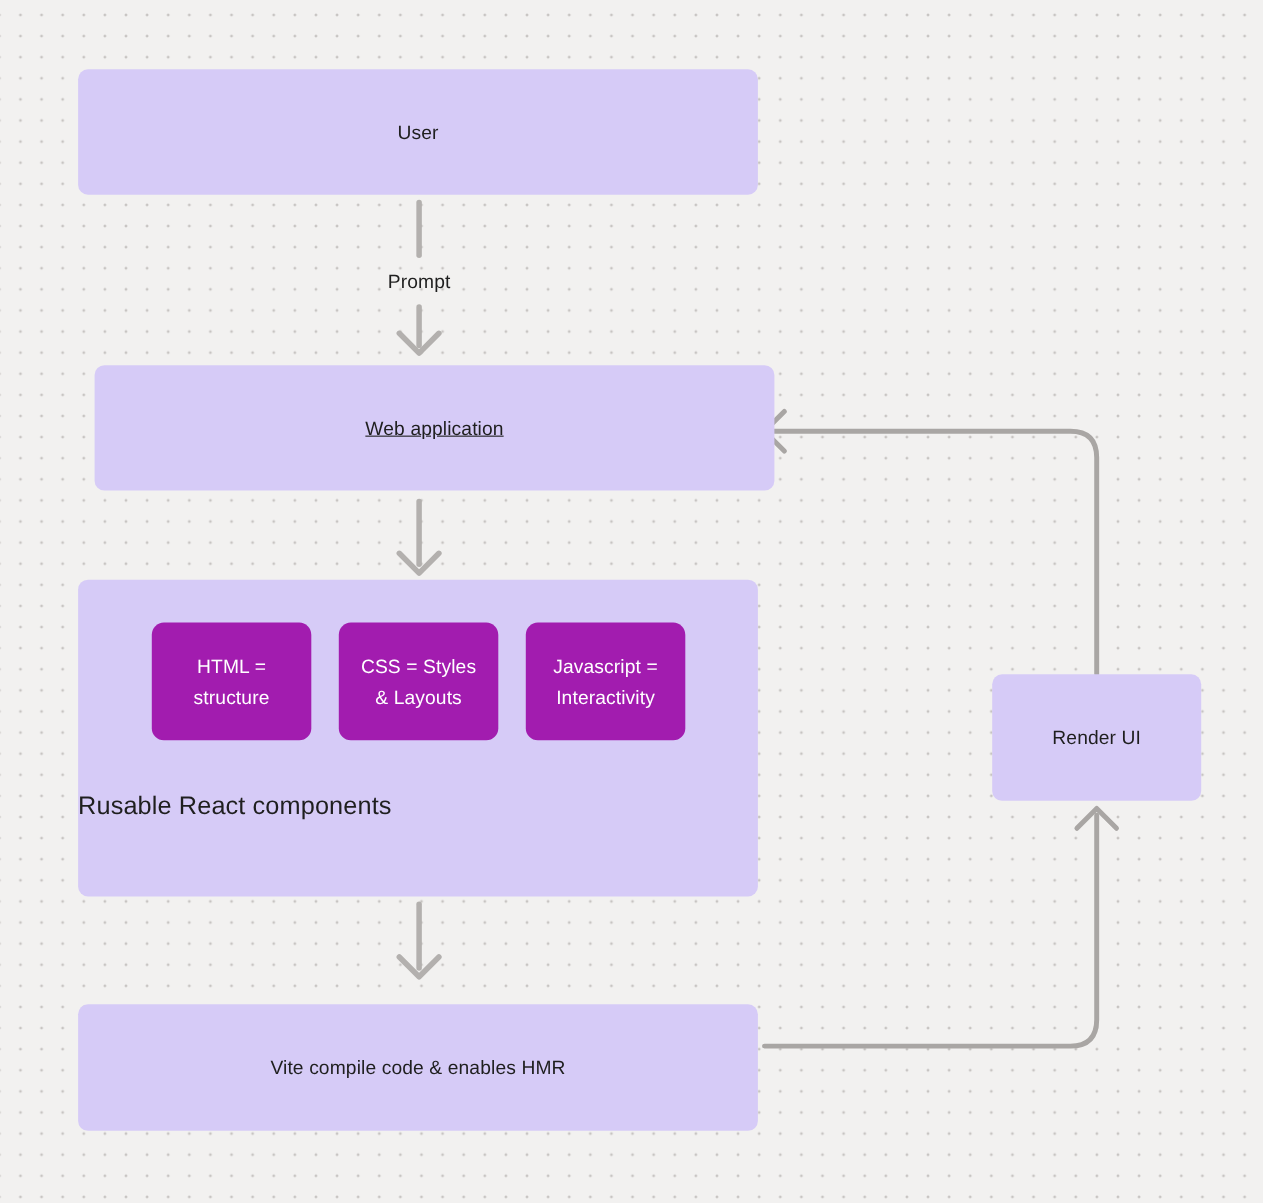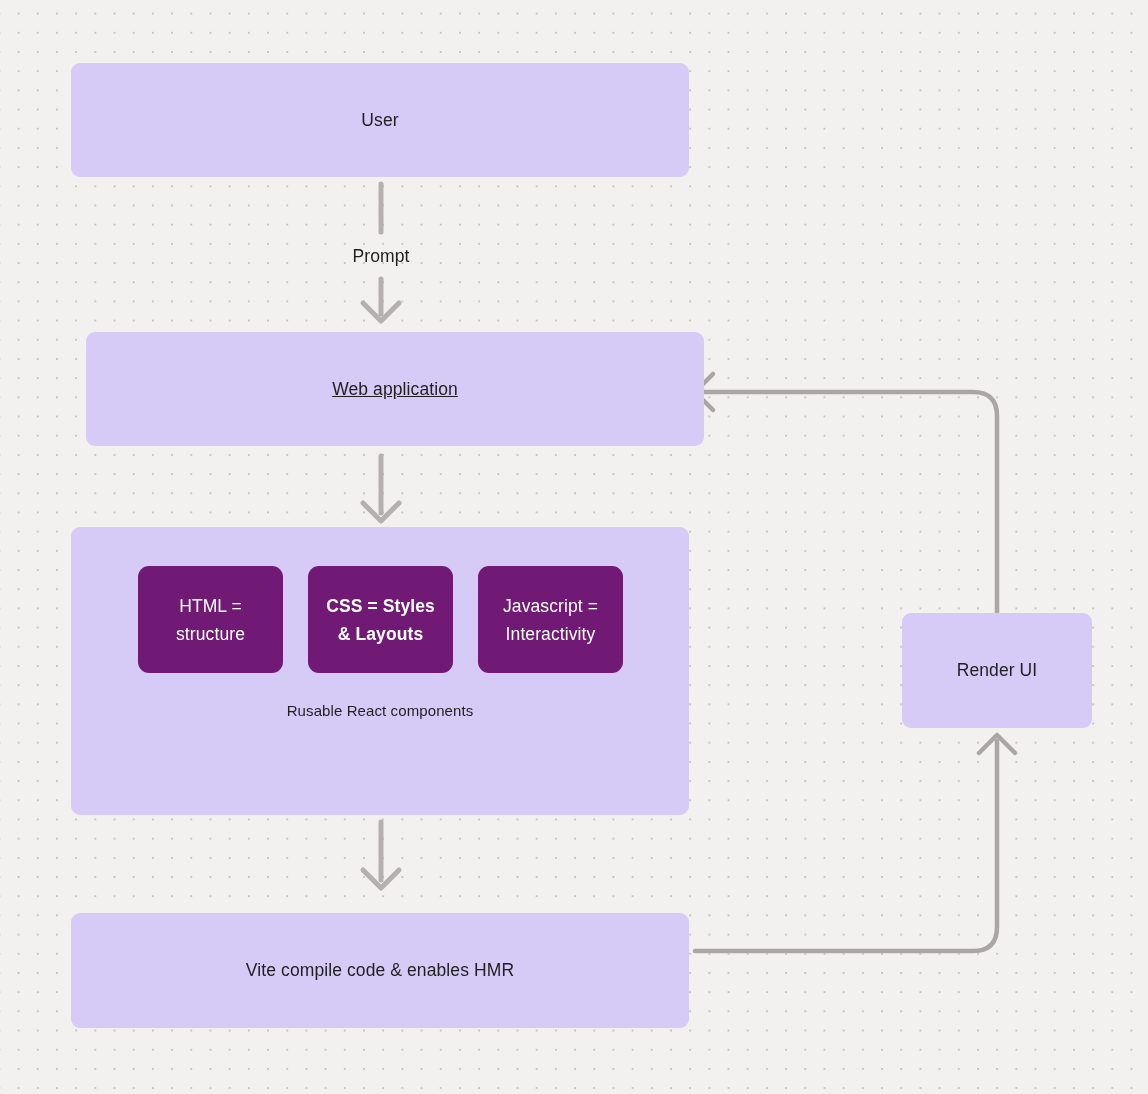--- a/index.html
+++ b/index.html
@@ -33,44 +33,43 @@
   #node-webapp          { left: 86px;  top: 332px; width: 618px; height: 114px; text-decoration: underline; }
   #node-group           { left: 71px;  top: 527px; width: 618px; height: 288px; display: block; }
   #node-vite            { left: 71px;  top: 893px; width: 618px; height: 115px; margin-top: 20px; }
   #node-render          { left: 902px; top: 613px; width: 190px; height: 115px; text-align: right; }
 
   .chip {
     position: absolute;
     top: 39px;
     width: 145px;
     height: 107px;
-    background: #701a75;
+    background: #a21caf;
     border-radius: 11px;
     color: #ffffff;
     display: flex;
     align-items: center;
     justify-content: center;
     text-align: center;
     font-size: 17.5px;
     line-height: 28px;
     font-weight: 500;
     padding: 0 12px;
     box-sizing: border-box;
   }
   #chip-html { left: 67px; }
-  #chip-css  { left: 237px; font-weight: bold; }
+  #chip-css  { left: 237px; }
   #chip-js   { left: 407px; }
 
   .group-caption {
     position: absolute;
     left: 0;
     right: 0;
-    top: 175px;
-    text-align: center;
-    font-size: 15px;
+    top: 192px;
+    font-size: 23px;
     letter-spacing: 0.1px;
   }
 
   .edge-label {
     position: absolute;
     left: 381px;
     top: 246px;
     transform: translateX(-50%);
     font-size: 17.5px;
     letter-spacing: 0.1px;

